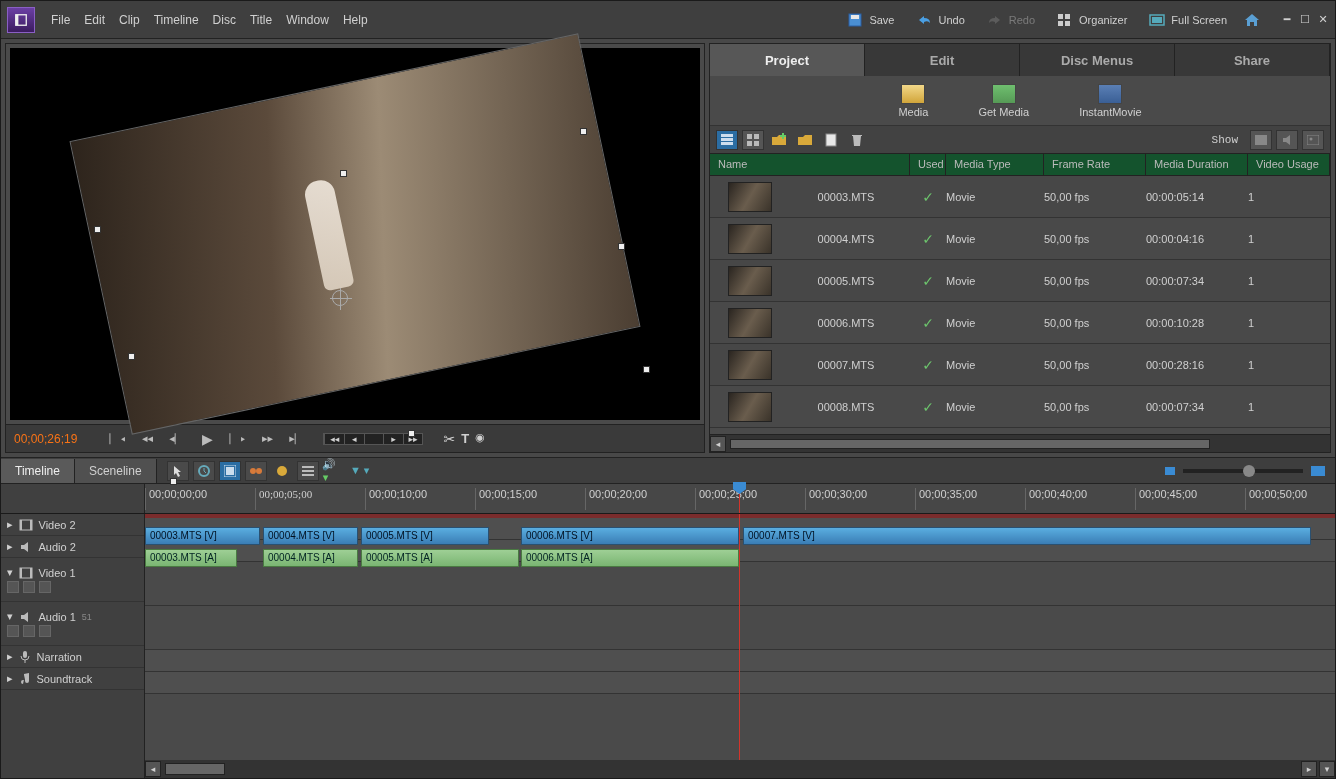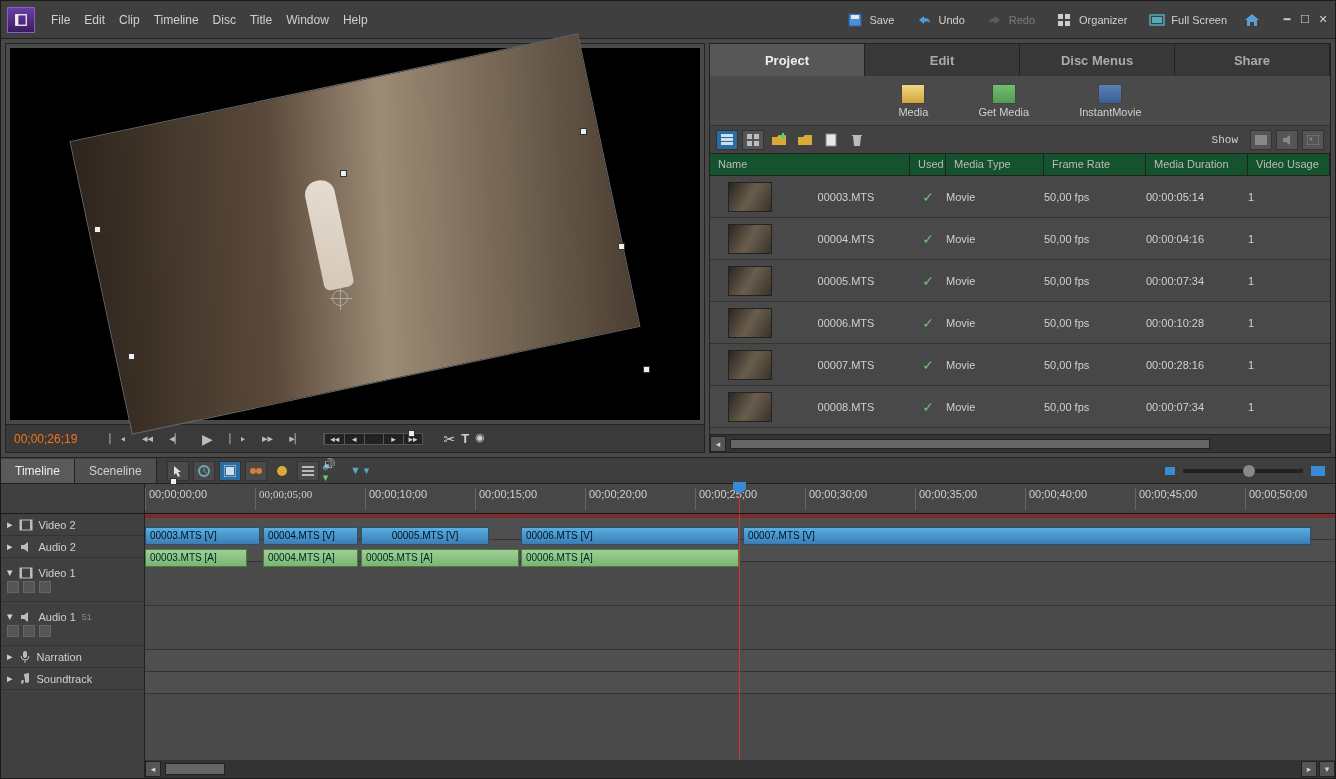--- a/index.html
+++ b/index.html
@@ -515,24 +515,24 @@
         <div class="work-area"></div>
         <div class="track-lane" style="top:4px"></div>
         <div class="track-lane" style="top:26px"></div>
         <div class="track-lane tall" style="top:48px"></div>
         <div class="track-lane tall" style="top:92px"></div>
         <div class="track-lane" style="top:136px"></div>
         <div class="track-lane" style="top:158px"></div>
         <div class="playhead"></div>
       <div class="clip" style="top: 5px; left: 0px; width: 115px;">00003.MTS [V]</div>
           <div class="clip" style="top: 5px; left: 118px; width: 95px;">00004.MTS [V]</div>
-          <div class="clip" style="top: 5px; left: 216px; width: 128px; text-align: center;">00005.MTS [V]</div>
+          <div class="clip" style="top: 5px; left: 216px; width: 128px;">00005.MTS [V]</div>
           <div class="clip" style="top: 5px; left: 376px; width: 218px;">00006.MTS [V]</div>
           <div class="clip" style="top: 5px; left: 598px; width: 568px;">00007.MTS [V]</div>
-          <div class="clip audio" style="top: 27px; left: 0px; width: 102px;">00003.MTS [A]</div>
+          <div class="clip audio" style="top: 27px; left: 0px; width: 92px;">00003.MTS [A]</div>
           <div class="clip audio" style="top: 27px; left: 118px; width: 95px;">00004.MTS [A]</div>
           <div class="clip audio" style="top: 27px; left: 216px; width: 158px;">00005.MTS [A]</div>
           <div class="clip audio" style="top: 27px; left: 376px; width: 218px;">00006.MTS [A]</div>
         </div>
     </div>
 
     <div class="tl-hscroll">
       <div class="blank"></div>
       <div class="bar">
         <span class="arrow-btn" style="position:absolute;left:0;top:1px">◂</span>

